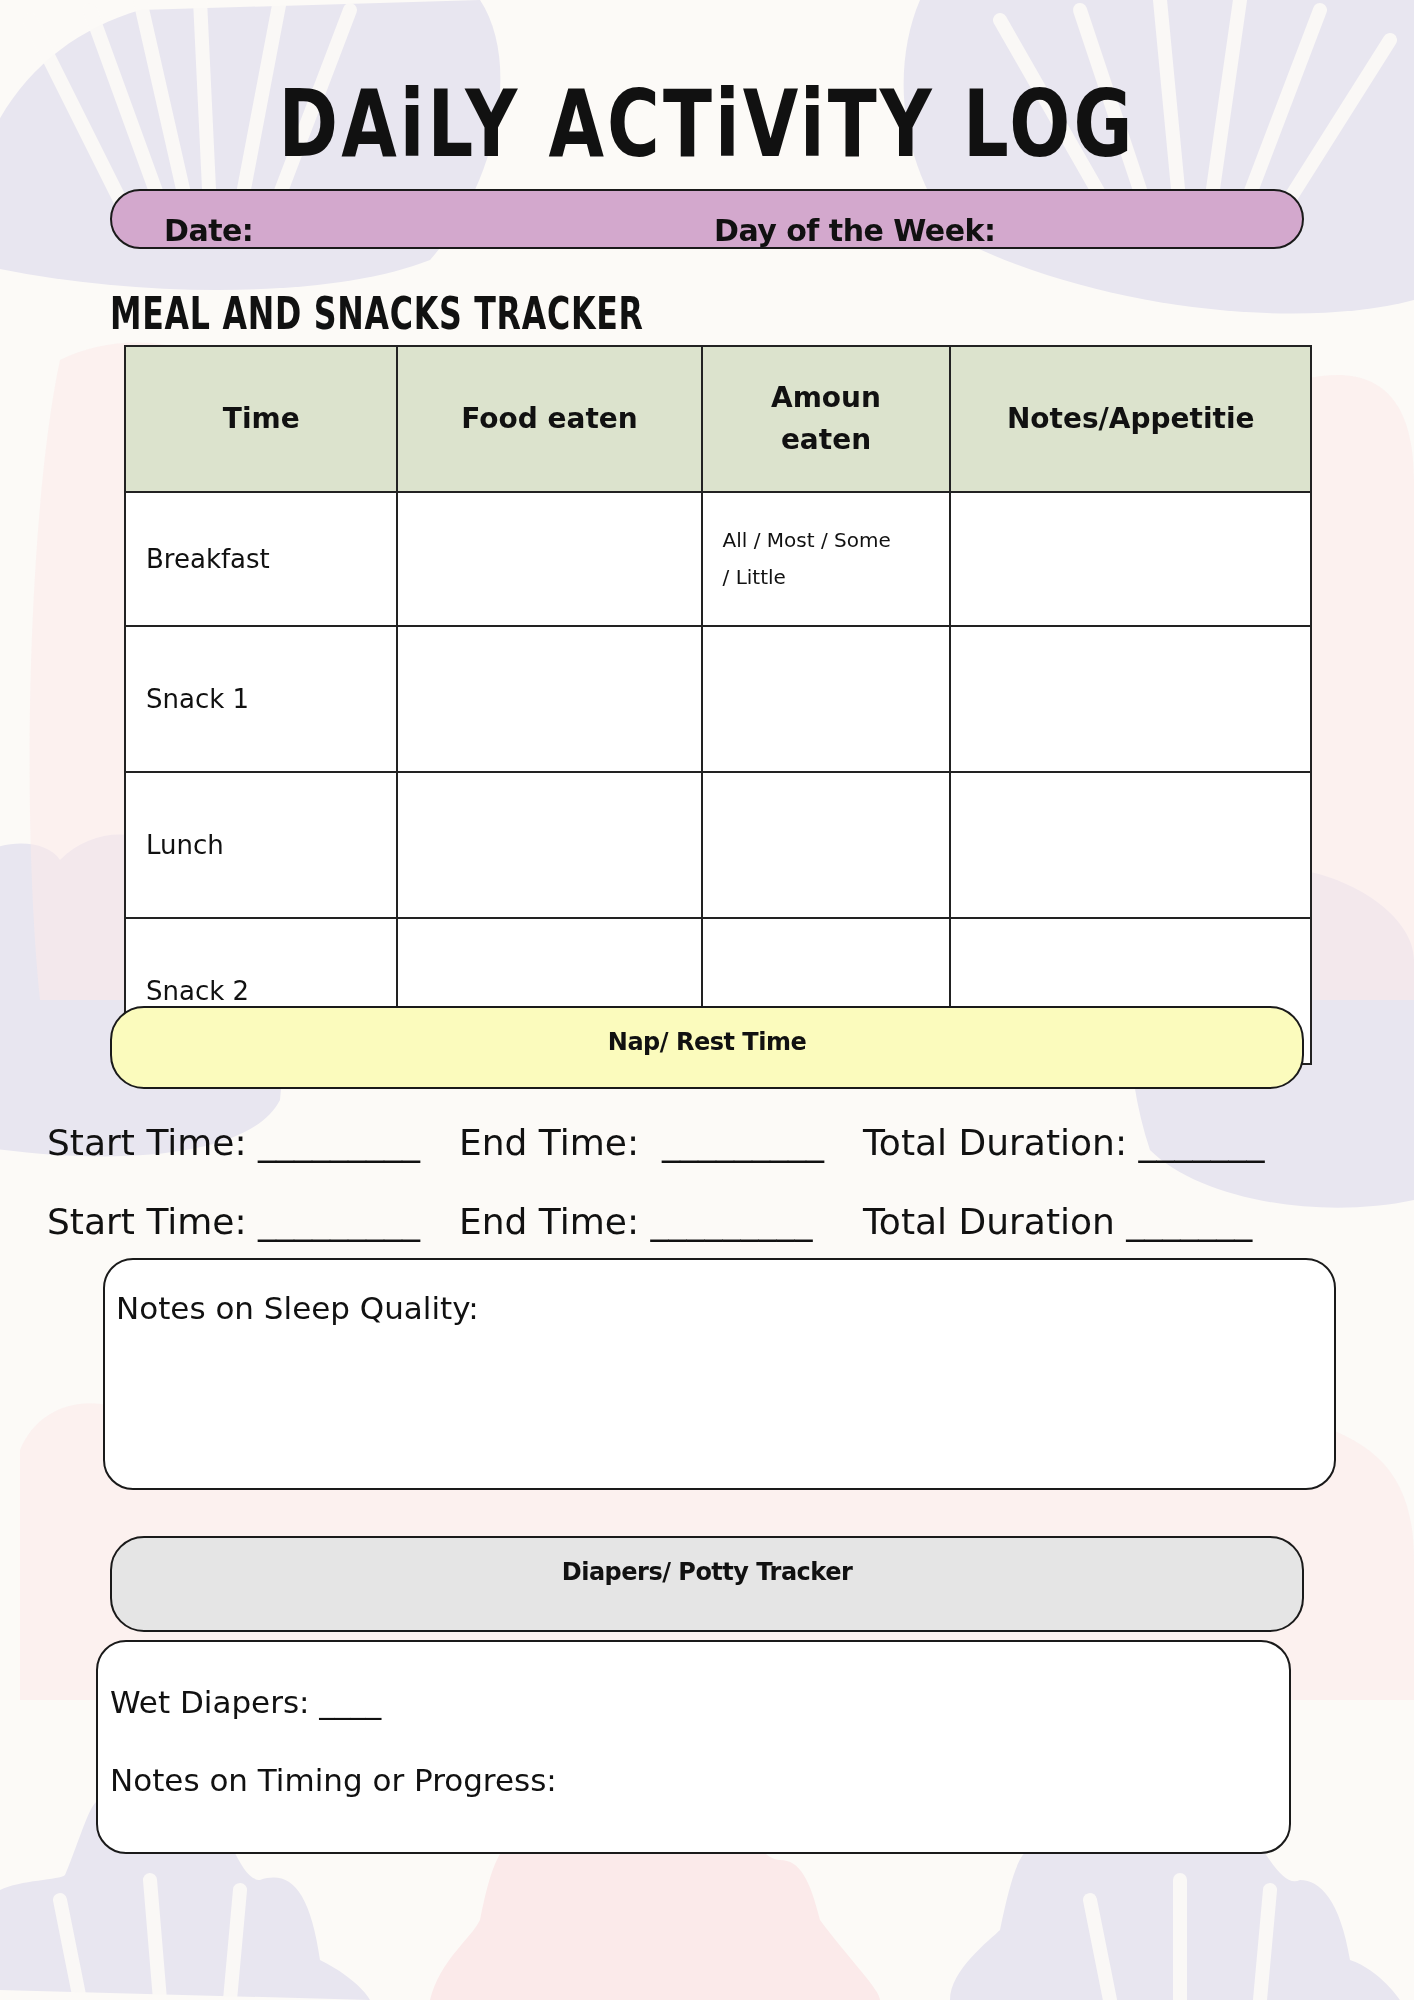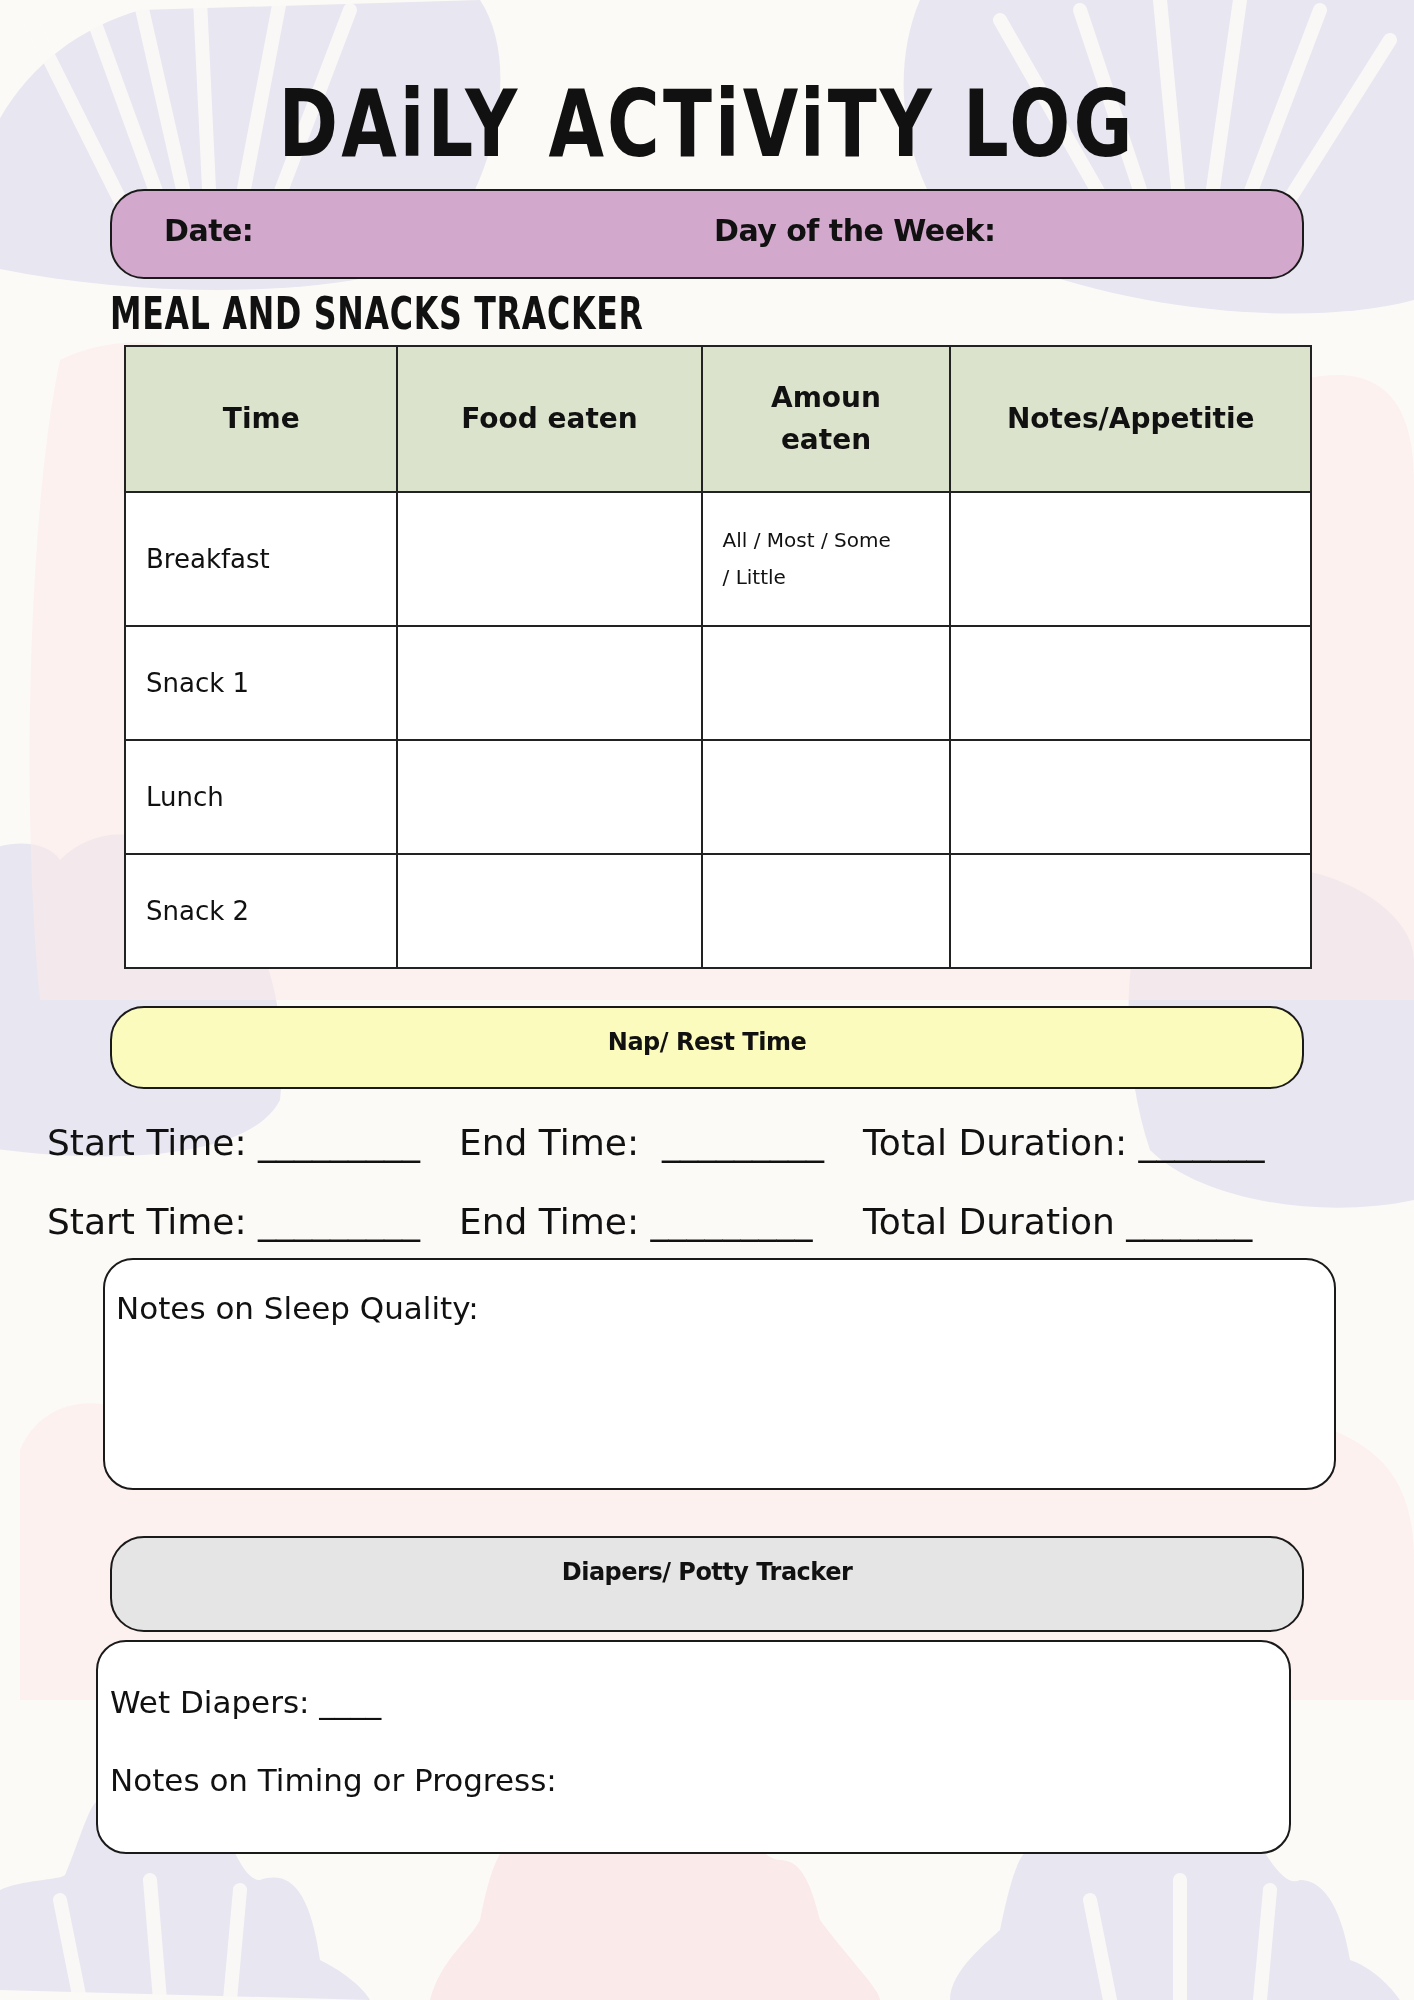--- a/index.html
+++ b/index.html
@@ -1,29 +1,29 @@
 <!DOCTYPE html>
 <html><head>
 <meta charset="utf-8">
 <style>
   html, body { margin:0; padding:0; }
   body { width:1414px; height:2000px; position:relative; overflow:hidden; background:#fcfaf7; font-family:"Liberation Sans", sans-serif; color:#111; }
   .bg { position:absolute; left:0; top:0; width:1414px; height:2000px; z-index:0; }
   .layer { position:absolute; z-index:1; }
   .title { left:0; width:1414px; top:70px; text-align:center; font-family:"DejaVu Sans", sans-serif; font-weight:bold; font-size:92px; letter-spacing:4px; transform:scaleX(0.78); transform-origin:center; line-height:110px; }
   .pill { border:2px solid #1a1a1a; border-radius:34px; box-sizing:border-box; }
-  .date-bar { left:110px; top:189px; width:1194px; height:90px; background:#d3a8cd; }
+  .date-bar { left:110px; top:189px; width:1194px; height:60px; background:#d3a8cd; }
   .date-bar span { position:absolute; top:22px; font-weight:bold; font-size:30px; font-family:"DejaVu Sans", sans-serif; letter-spacing:-0.5px; }
   .section-title { left:110px; top:286px; font-family:"DejaVu Sans", sans-serif; font-weight:bold; font-size:44px; transform:scaleX(0.72); transform-origin:left; line-height:56px; letter-spacing:1px; }
   table.meals { left:124px; top:345px; width:1188px; border-collapse:collapse; }
   table.meals th, table.meals td { border:2px solid #222; box-sizing:border-box; }
   table.meals th { background:#dce3cd; height:146px; font-family:"DejaVu Sans", sans-serif; font-weight:bold; font-size:28px; text-align:center; line-height:42px; padding:0 10px; }
   table.meals td { background:#fff; font-size:26px; padding:0 20px; vertical-align:middle; font-family:"DejaVu Sans", sans-serif; }
   .r-breakfast td { height:134px; }
-  .r-other td { height:114px; }
+  .r-other td { height:146px; }
   .amount-opts { line-height:37px; font-size:20px; }
   .nap-bar { left:110px; top:1006px; width:1194px; height:83px; background:#fbfbbd; }
   .bar-label { position:absolute; left:0; right:0; top:20px; text-align:center; font-weight:bold; font-family:"DejaVu Sans", sans-serif; font-size:24px; letter-spacing:-0.5px; }
   .nap-row { left:47px; font-size:36px; font-family:"DejaVu Sans", sans-serif; white-space:pre; }
   .nap-row span { position:absolute; white-space:pre; top:0; }
   .sleep-box { left:79px; top:1258px; width:1233px; height:232px; background:#fff; border:2px solid #1a1a1a; border-radius:30px; box-sizing:border-box;margin-left:24px; }
   .sleep-box span { position:absolute; left:11px; top:30px; font-size:31px; font-family:"DejaVu Sans", sans-serif; }
   .diaper-bar { left:110px; top:1536px; width:1194px; height:96px; background:#e5e5e5; }
   .potty-box { left:96px; top:1640px; width:1195px; height:214px; background:#fff; border:2px solid #1a1a1a; border-radius:30px; box-sizing:border-box;padding-left:15px; }
   .potty-box span { position:absolute; left:12px; font-size:31px; font-family:"DejaVu Sans", sans-serif; white-space:pre; }

